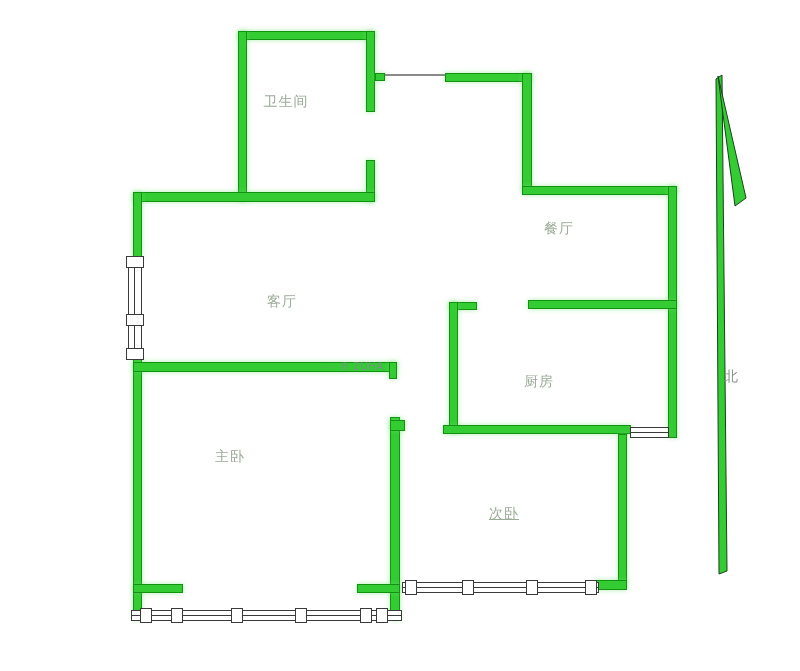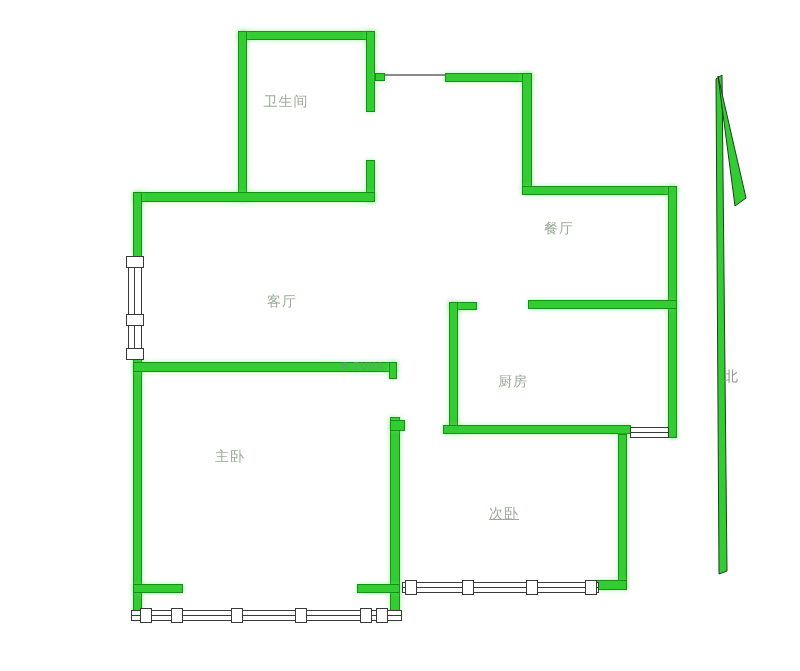--- a/index.html
+++ b/index.html
@@ -39,21 +39,21 @@
   svg.north-arrow{position:absolute;left:0;top:0;z-index:2;pointer-events:none;}
 </style>
 </head>
 <body>
 
 <div id="plan">
 
   <span class="room-label" style="left: 286px; top: 102px;">卫生间</span>
   <span class="room-label" style="left: 559px; top: 229px;">餐厅</span>
   <span class="room-label" style="left: 251px; top: 302px; margin-left: 31px;">客厅</span>
-  <span class="room-label" style="left: 513px; top: 382px;">厨房</span>
+  <span class="room-label" style="left: 539px; top: 382px;">厨房</span>
   <span class="room-label" style="left: 230px; top: 457px;">主卧</span>
   <span class="room-label" style="left: 504px; top: 514px; text-decoration: underline;">次卧</span>
 
   <span class="compass-label" style="left: 731px; top: 377px;">北</span>
   <svg class="north-arrow" width="800" height="671" viewBox="0 0 800 671">
     <polygon fill="#33cc33" stroke="#1c401c" stroke-width="1" points="716,79 722,75 727,571 719,574"></polygon>
     <polygon fill="#33cc33" stroke="#1c401c" stroke-width="1" points="718,76 746,198 735,206"></polygon>
   </svg>
 
   <span class="watermark" style="left: 322px; top: 366px;">∙∙∙∙ ® ZUHA</span>

